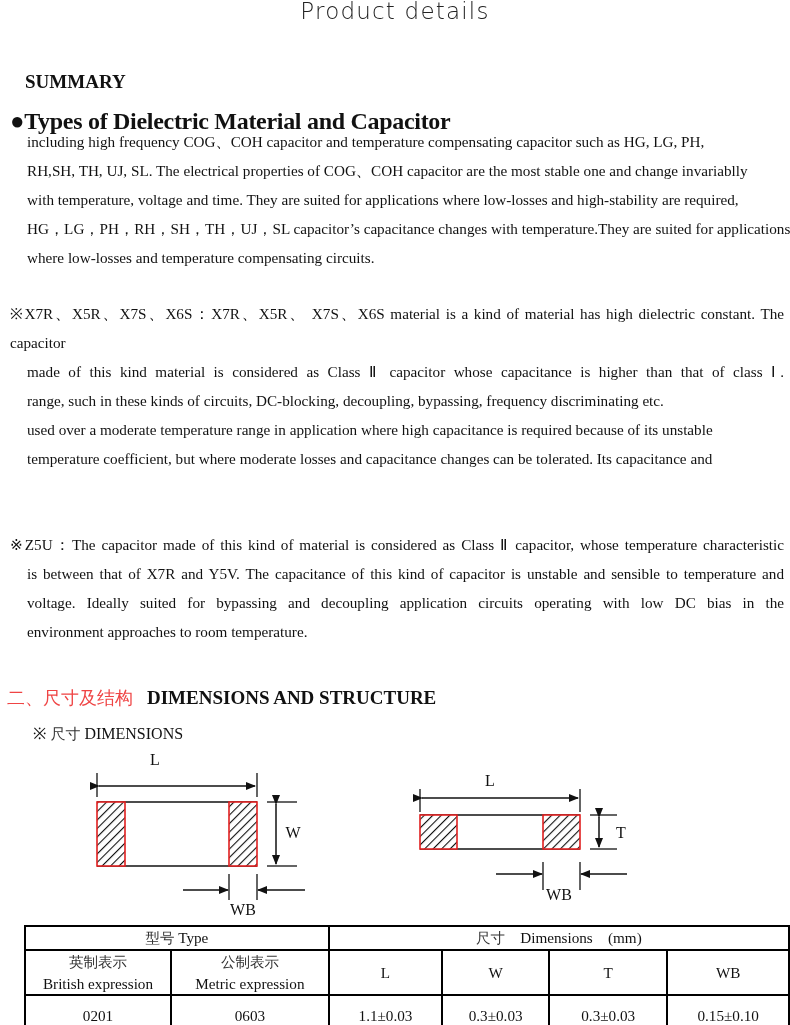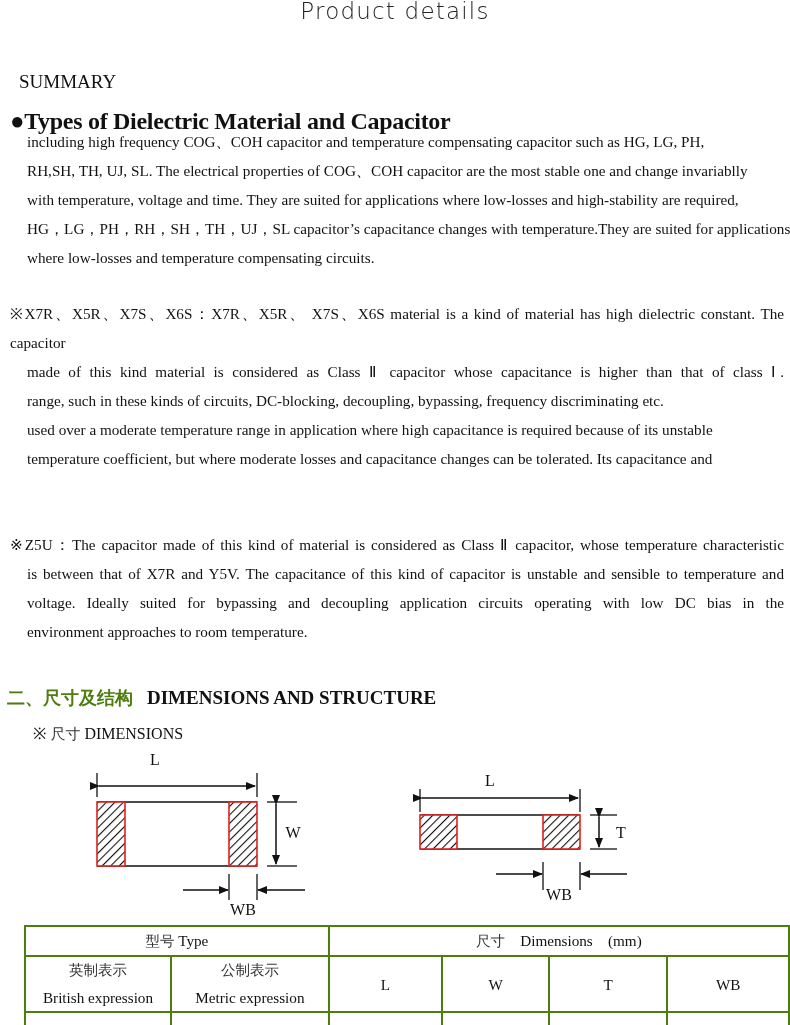--- a/index.html
+++ b/index.html
@@ -1,35 +1,35 @@
 <!DOCTYPE html>
 <html><head>
 <meta charset="utf-8">
 <style>
   html, body { margin:0; padding:0; background:#fff; }
   body { width:790px; height:1025px; overflow:hidden; position:relative; color:#111;
          font-family:"Liberation Serif", serif; }
   .page-title { position:absolute; top:-2px; left:0; width:790px; text-align:center;
          font-family:"DejaVu Sans", sans-serif; font-size:23px; font-weight:300; letter-spacing:1.2px; color:#222; }
-  .summary { position:absolute; left:19px; top:71px; font-size:19px; font-weight:normal; }
+  .summary { position:absolute; left:25px; top:71px; font-size:19px; font-weight:bold; }
   .subhead { position:absolute; left:10px; top:108px; font-size:24px; font-weight:bold; letter-spacing:-0.3px; }
   .para { position:absolute; left:10px; width:774px; font-size:15.2px; line-height:28.9px; }
   .para .line { display:block; white-space:nowrap; padding-left:17px; }
   .para .line.first { padding-left:0; }
   .para .line.just { text-align:justify; text-align-last:justify; white-space:normal; width:757px; }
   .para .line.first.just { width:774px; }
   .sec2 { position:absolute; left:7px; top:686px; font-size:19px; }
-  .sec2 .cn { font-family:"DejaVu Sans", sans-serif; font-size:18px; color:#4d7c0f;font-weight:bold; }
+  .sec2 .cn { font-family:"DejaVu Sans", sans-serif; font-size:18px; color:#ef4444; }
   .sec2 .en { font-weight:bold; margin-left:14px; }
   .sub2 { position:absolute; left:33px; top:722px; font-size:16px; }
   .sub2 .cn { font-family:"DejaVu Sans", sans-serif; font-size:15px; color:#333; margin:0 4px; }
   svg.diag { position:absolute; left:0; top:0; }
   .diag-label { font-family:"Liberation Serif", serif; font-size:16px; fill:#111; }
   table.dims { position:absolute; left:24px; top:925px; border-collapse:collapse; font-size:15.2px; }
-  table.dims td { border:2px solid #4d7c0f; text-align:center; padding:0; line-height:27px; }
+  table.dims td { border:2px solid #000000; text-align:center; padding:0; line-height:21px; }
   table.dims .cn { font-family:"DejaVu Sans", sans-serif; font-size:14.5px; color:#333; }
 </style>
 </head>
 <body>
 
 <div class="page-title">Product details</div>
 
 <div class="summary">SUMMARY</div>
 <div class="subhead">●Types of Dielectric Material and Capacitor</div>
 

